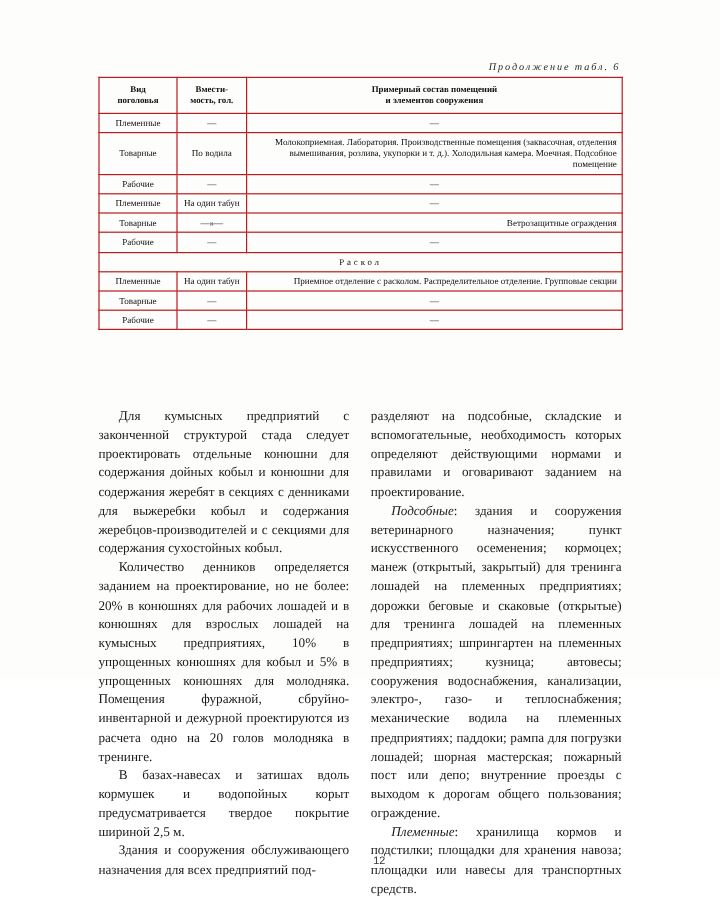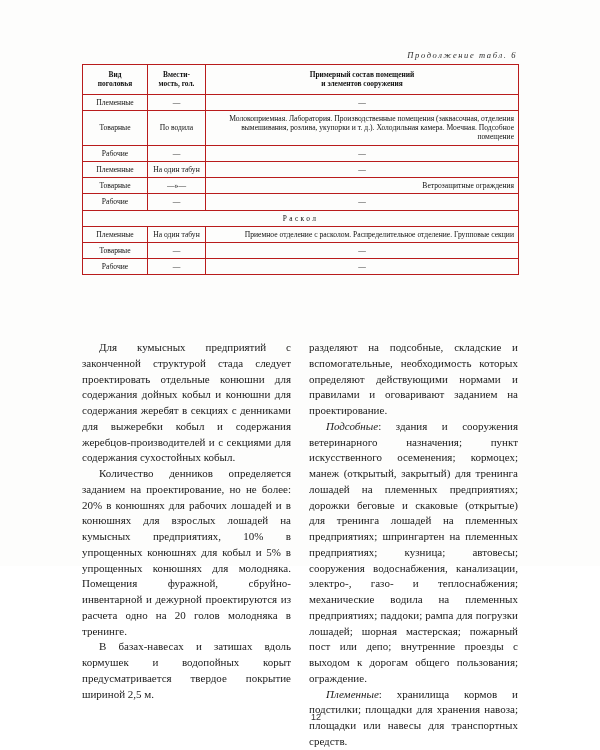--- a/index.html
+++ b/index.html
@@ -203,20 +203,21 @@
           </tr>
         </tbody>
     </table>
   </div>
 
   <div class="body-cols">
     <div class="col left" id="col-left">
         <p>Для кумысных предприятий с законченной структурой стада следует проектировать отдельные конюшни для содержания дойных кобыл и конюшни для содержания жеребят в секциях с денниками для выжеребки кобыл и содержания жеребцов-производителей и с секциями для содержания сухостойных кобыл.</p>
         <p>Количество денников определяется заданием на проектирование, но не более: 20% в конюшнях для рабочих лошадей и в конюшнях для взрослых лошадей на кумысных предприятиях, 10% в упрощенных конюшнях для кобыл и 5% в упрощенных конюшнях для молодняка. Помещения фуражной, сбруйно-инвентарной и дежурной проектируются из расчета одно на 20 голов молодняка в тренинге.</p>
         <p>В базах-навесах и затишах вдоль кормушек и водопойных корыт предусматривается твердое покрытие шириной 2,5 м.</p>
+        <p>Здания и сооружения обслуживающего назначения для всех предприятий под-</p>
       </div>
     <div class="col right" id="col-right">
         <p class="cont"><span>разделяют на подсобные, складские и вспомогательные, необходимость которых определяют действующими нормами и правилами и оговаривают заданием на проектирование.</span></p>
         <p><em class="term">Подсобные</em><span>: здания и сооружения ветеринарного назначения; пункт искусственного осеменения; кормоцех; манеж (открытый, закрытый) для тренинга лошадей на племенных предприятиях; дорожки беговые и скаковые (открытые) для тренинга лошадей на племенных предприятиях; шпрингартен на племенных предприятиях; кузница; автовесы; сооружения водоснабжения, канализации, электро-, газо- и теплоснабжения; механические водила на племенных предприятиях; паддоки; рампа для погрузки лошадей; шорная мастерская; пожарный пост или депо; внутренние проезды с выходом к дорогам общего пользования; ограждение.</span></p>
         <p><em class="term">Племенные</em><span>: хранилища кормов и подстилки; площадки для хранения навоза; площадки или навесы для транспортных средств.</span></p>
         <p><em class="term">Вспомогательные</em><span>: помещения управления; бытовые помещения.</span></p>
       </div>
   </div>
 
   <div class="folio">12</div>

